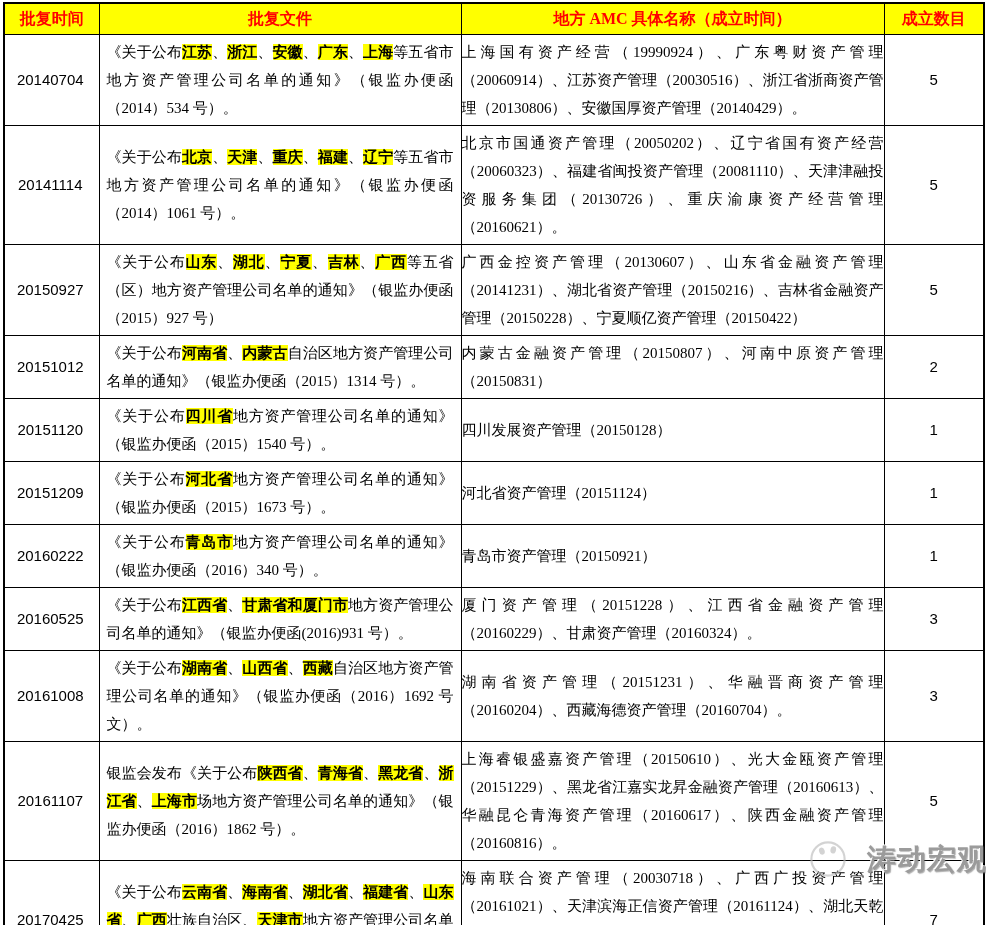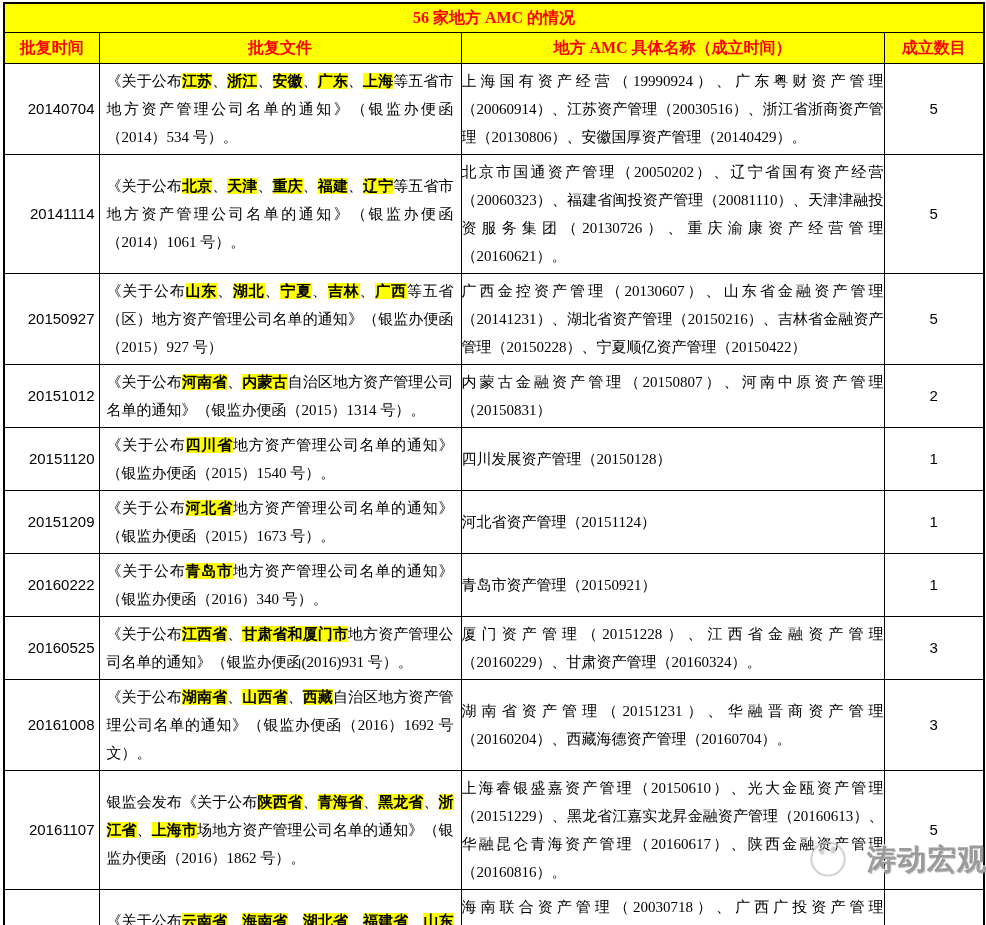--- a/index.html
+++ b/index.html
@@ -11,21 +11,21 @@
   .page{position:relative;width:980px;margin:2px 3px;}
   table{border-collapse:collapse;width:980px;table-layout:fixed;border:2px solid var(--border-color);}
   col.c1{width:95px;} col.c2{width:362px;} col.c3{width:423px;} col.c4{width:100px;}
   th,td{border:1px solid var(--border-color);vertical-align:middle;}
   th.title-cell{background:var(--header-bg);color:var(--header-fg);font-weight:bold;
     font-size:16px;height:26px;text-align:center;letter-spacing:0;}
   tr.cols th{background:var(--header-bg);color:var(--header-fg);font-weight:bold;
     font-size:16px;height:28px;text-align:center;}
   td{font-size:15px;line-height:28px;}
   td.c-date{padding:2px 4px 2px 1px;font-family:"Liberation Sans","DejaVu Sans",sans-serif;
-    font-size:15px;text-align:right;}
+    font-size:15px;text-align:center;}
   td.c-doc{padding:3px 7px;text-align:justify;}
   td.c-names{padding:3px 0;text-align:justify;}
   td.c-count{text-align:center;font-family:"Liberation Sans","DejaVu Sans",sans-serif;font-size:15px;}
   .hl{background:var(--hl-bg);font-weight:bold;}
   .watermark{position:absolute;left:804px;top:836px;width:176px;display:flex;align-items:flex-end;
     gap:18px;pointer-events:none;z-index:5;}
   .wm-icon{width:42px;height:42px;flex:0 0 auto;opacity:.65;}
   .wm-text{font-size:29px;font-weight:bold;color:var(--wm-color);letter-spacing:1px;white-space:nowrap;
     text-shadow:-1px -1px 0 rgba(255,255,255,.95),1px 1px 1px rgba(110,110,110,.55);
     font-family:"Liberation Serif","DejaVu Serif",serif;}
@@ -35,23 +35,20 @@
 
 <div class="page">
   <table>
     <colgroup>
       <col class="c1">
         <col class="c2">
         <col class="c3">
         <col class="c4">
     </colgroup>
     <thead>
-      <tr>
-        <th class="title-cell" colspan="4">56 家地方 AMC 的情况</th>
-      </tr>
       <tr class="cols">
         <th>批复时间</th>
         <th>批复文件</th>
         <th>地方 AMC 具体名称（成立时间）</th>
         <th>成立数目</th>
       </tr>
     </thead>
     <tbody id="table-body">
         <tr>
           <td class="c-date">20140704</td>

